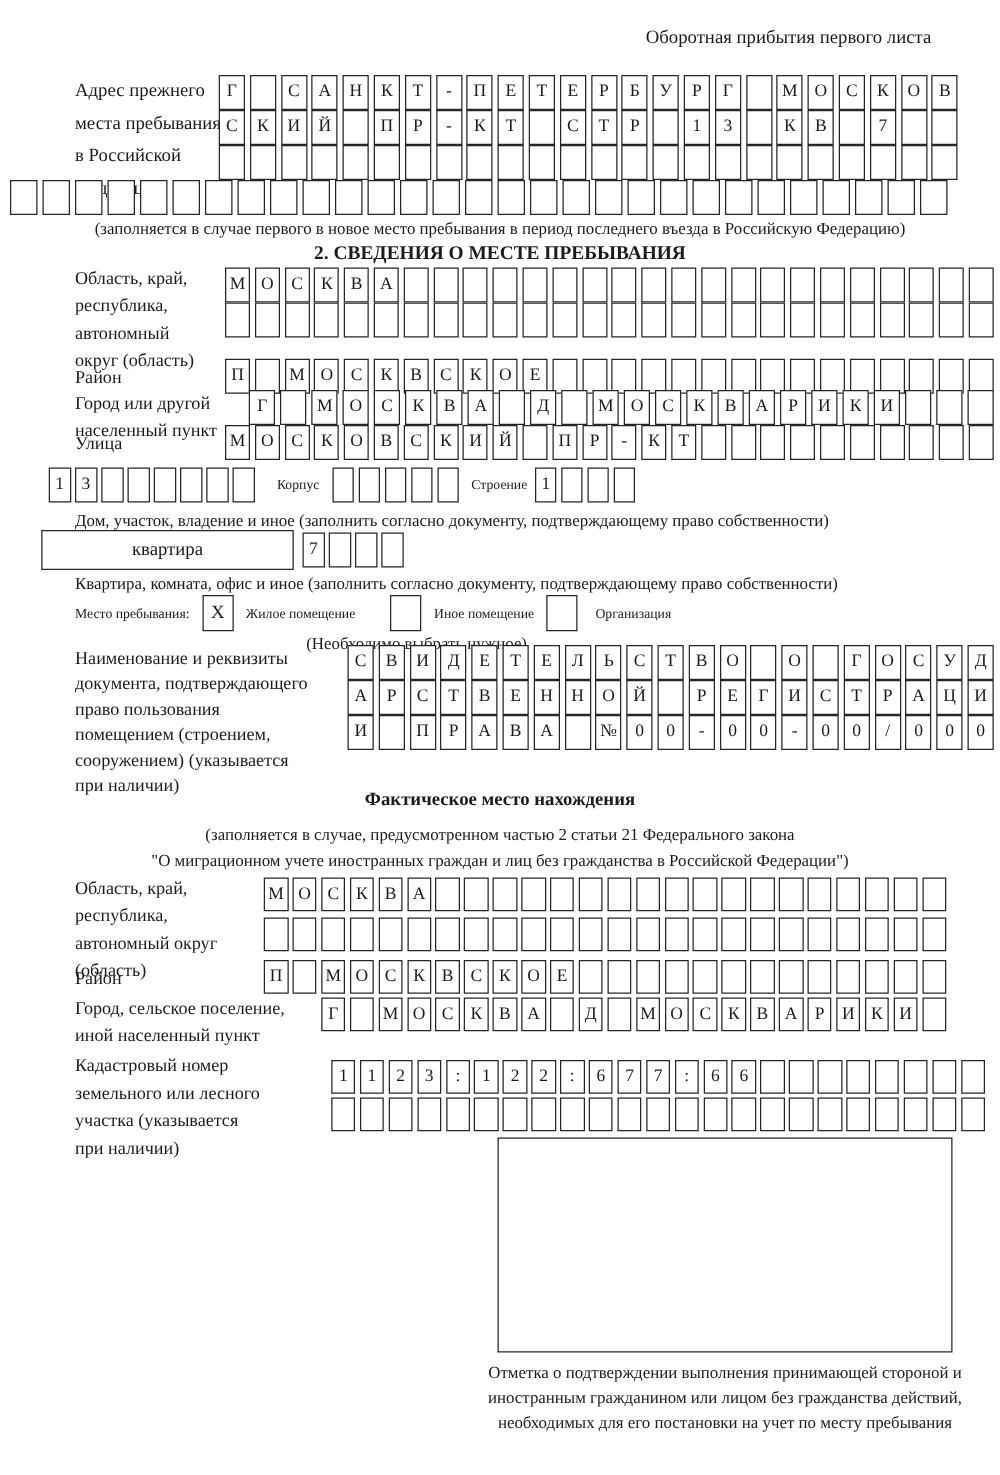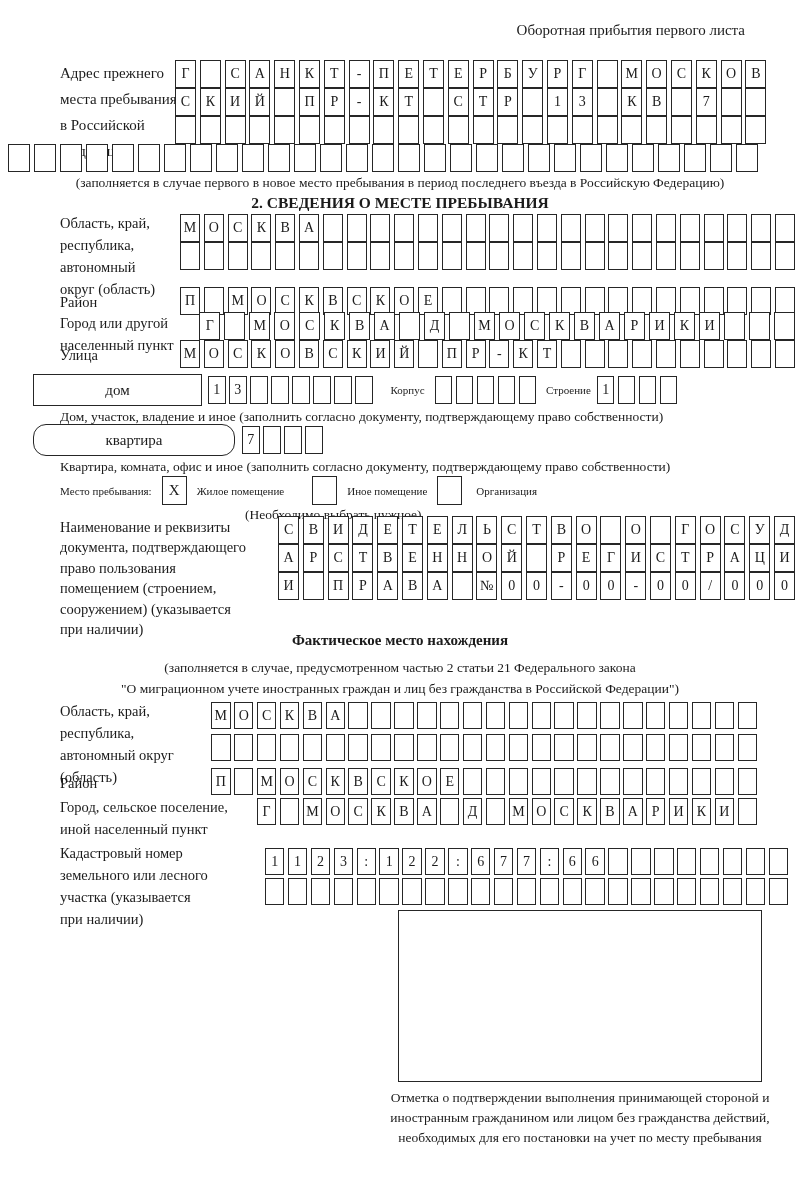--- a/index.html
+++ b/index.html
@@ -310,21 +310,20 @@
       <span class="cell"></span>
       <span class="cell"></span>
       <span class="cell"></span>
       <span class="cell"></span>
       <span class="cell"></span>
       <span class="cell"></span>
       <span class="cell"></span>
     </div>
 
   <div class="abs hrow" style="top:374px;left:33px;">
-    <div class="widebox" style="width:167px;">дом</div>
     <div class="grid cg-f" style="margin-left:6px;">
         <span class="cell">1</span>
         <span class="cell">3</span>
         <span class="cell"></span>
         <span class="cell"></span>
         <span class="cell"></span>
         <span class="cell"></span>
         <span class="cell"></span>
         <span class="cell"></span>
       </div>
@@ -340,21 +339,21 @@
     <div class="grid cg-f">
         <span class="cell">1</span>
         <span class="cell"></span>
         <span class="cell"></span>
         <span class="cell"></span>
       </div>
   </div>
   <div class="abs caption" style="top:407px;left:60px;">Дом, участок, владение и иное (заполнить согласно документу, подтверждающему право собственности)</div>
 
   <div class="abs hrow" style="top:424px;left:33px;">
-    <div class="widebox" style="width:200px;border-radius:13px;">квартира</div>
+    <div class="widebox" style="width:200px;">квартира</div>
     <div class="grid cg-f" style="margin-left:7px;">
         <span class="cell">7</span>
         <span class="cell"></span>
         <span class="cell"></span>
         <span class="cell"></span>
       </div>
   </div>
   <div class="abs caption" style="top:457px;left:60px;">Квартира, комната, офис и иное (заполнить согласно документу, подтверждающему право собственности)</div>
 
   <div class="abs hrow" style="top:476px;left:60px;gap:10px;">

